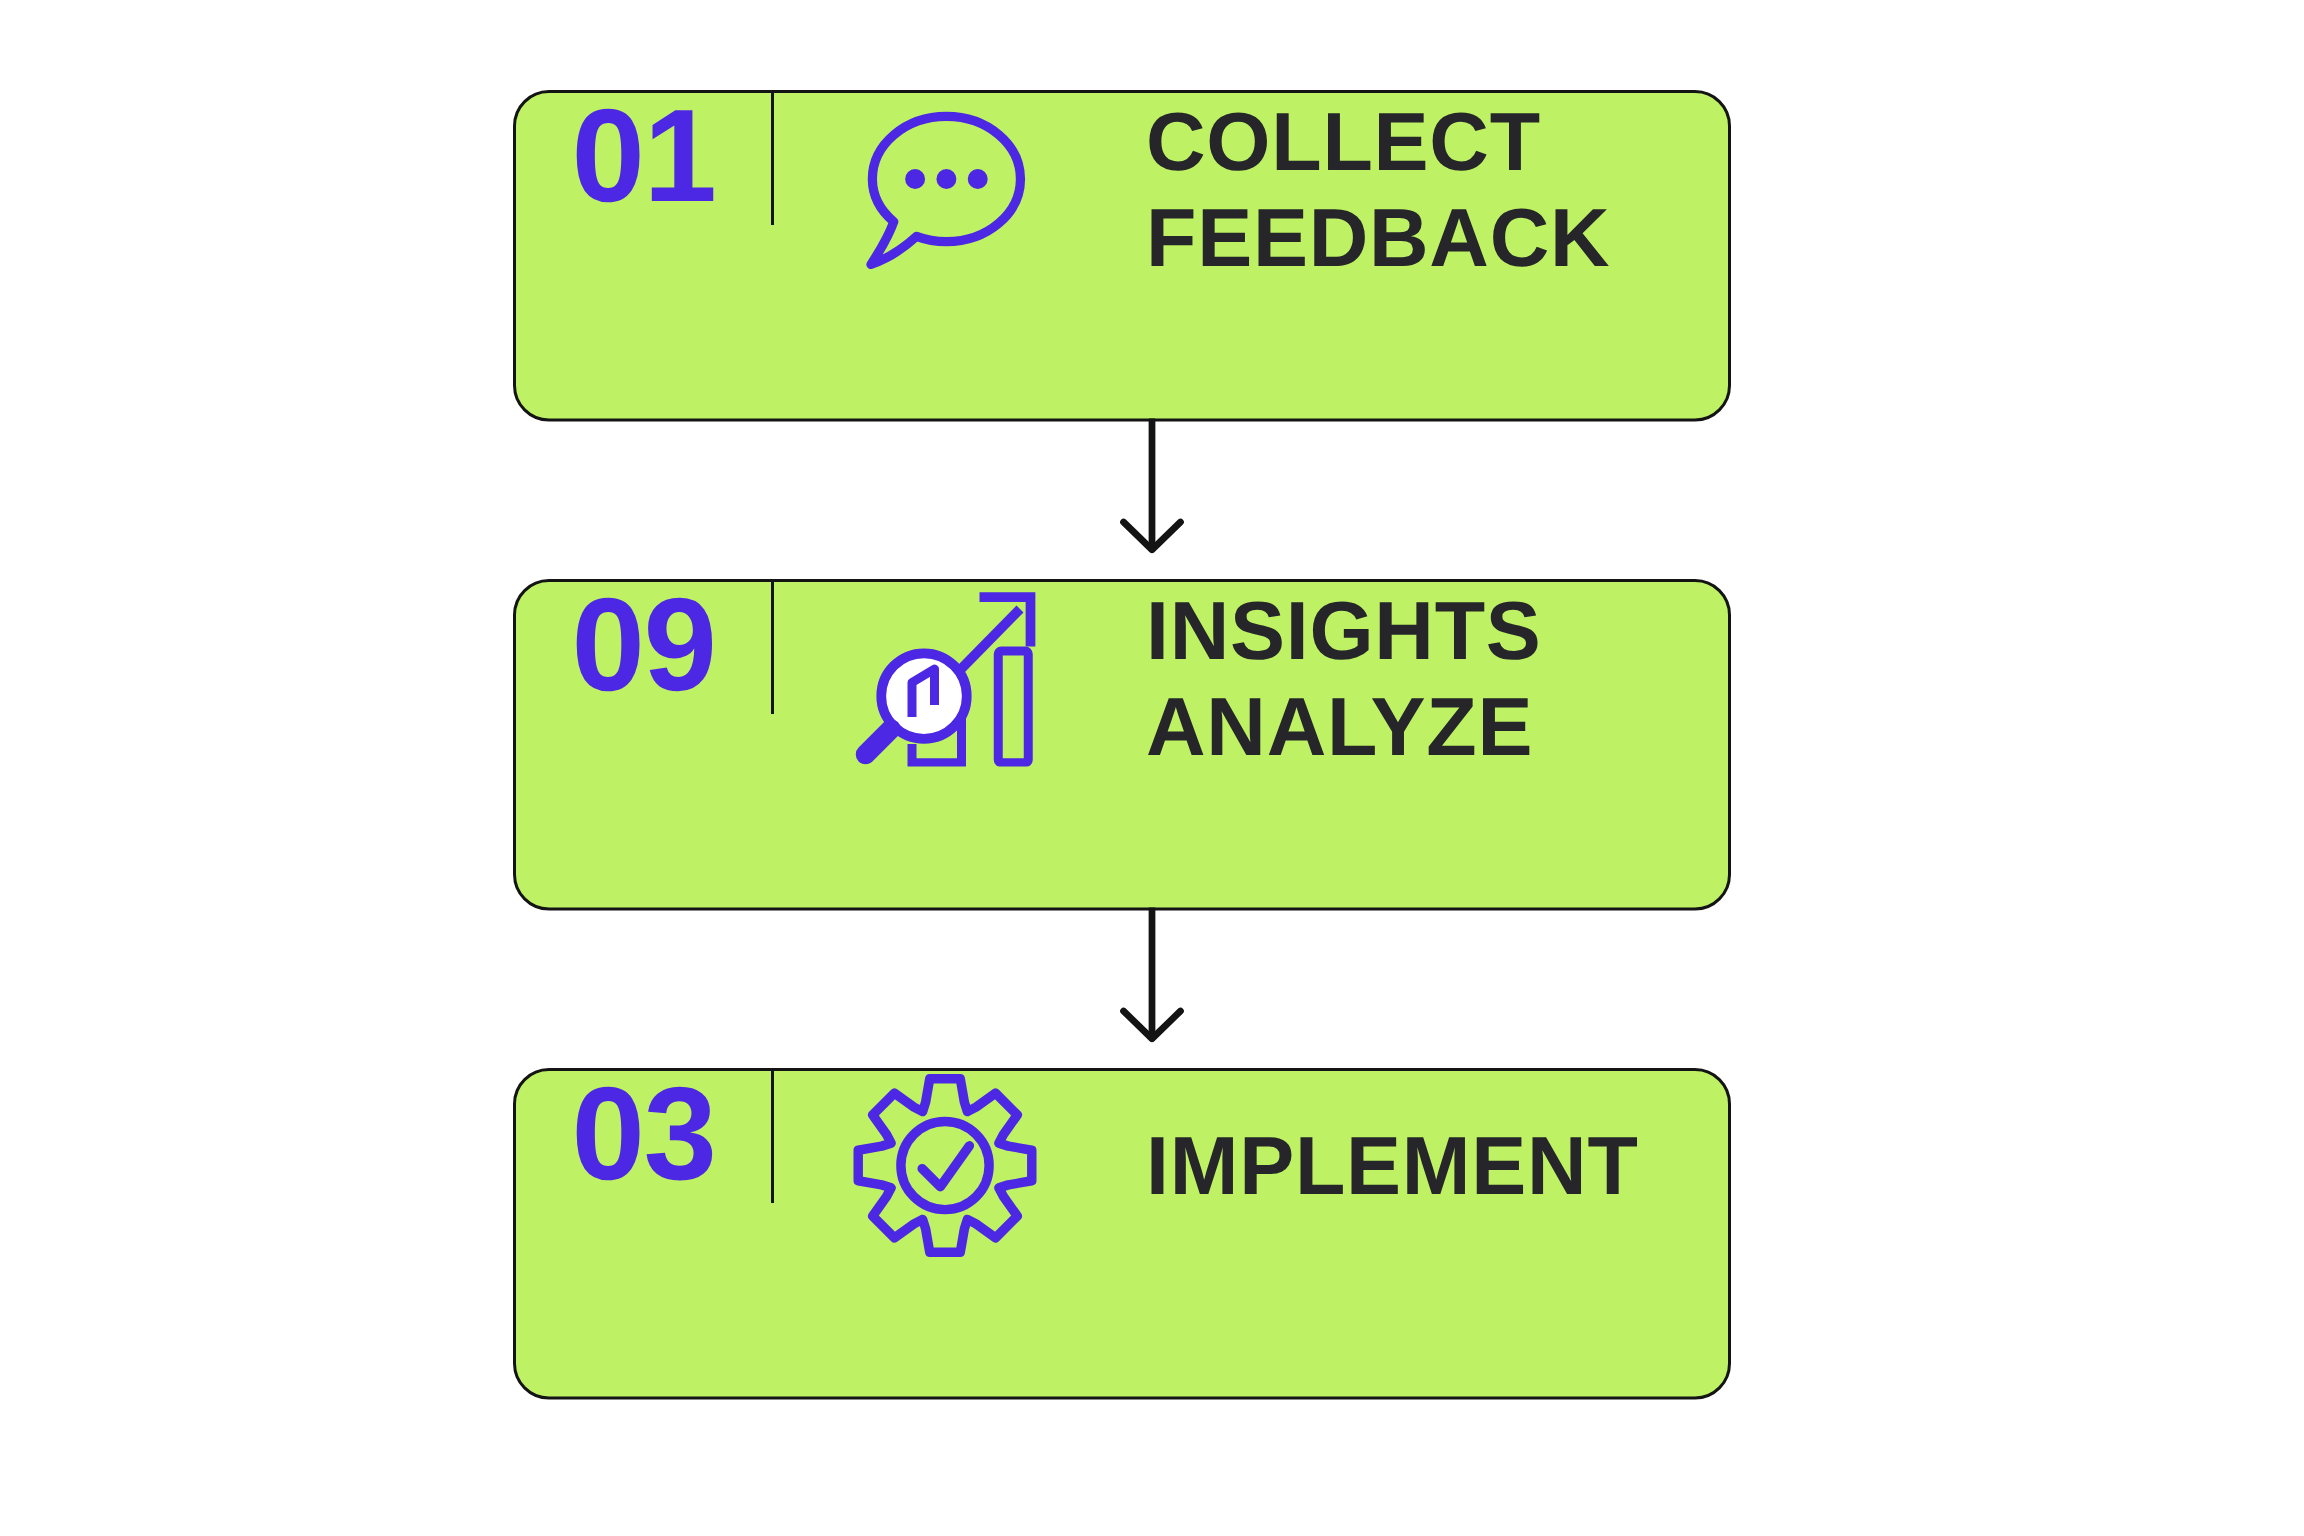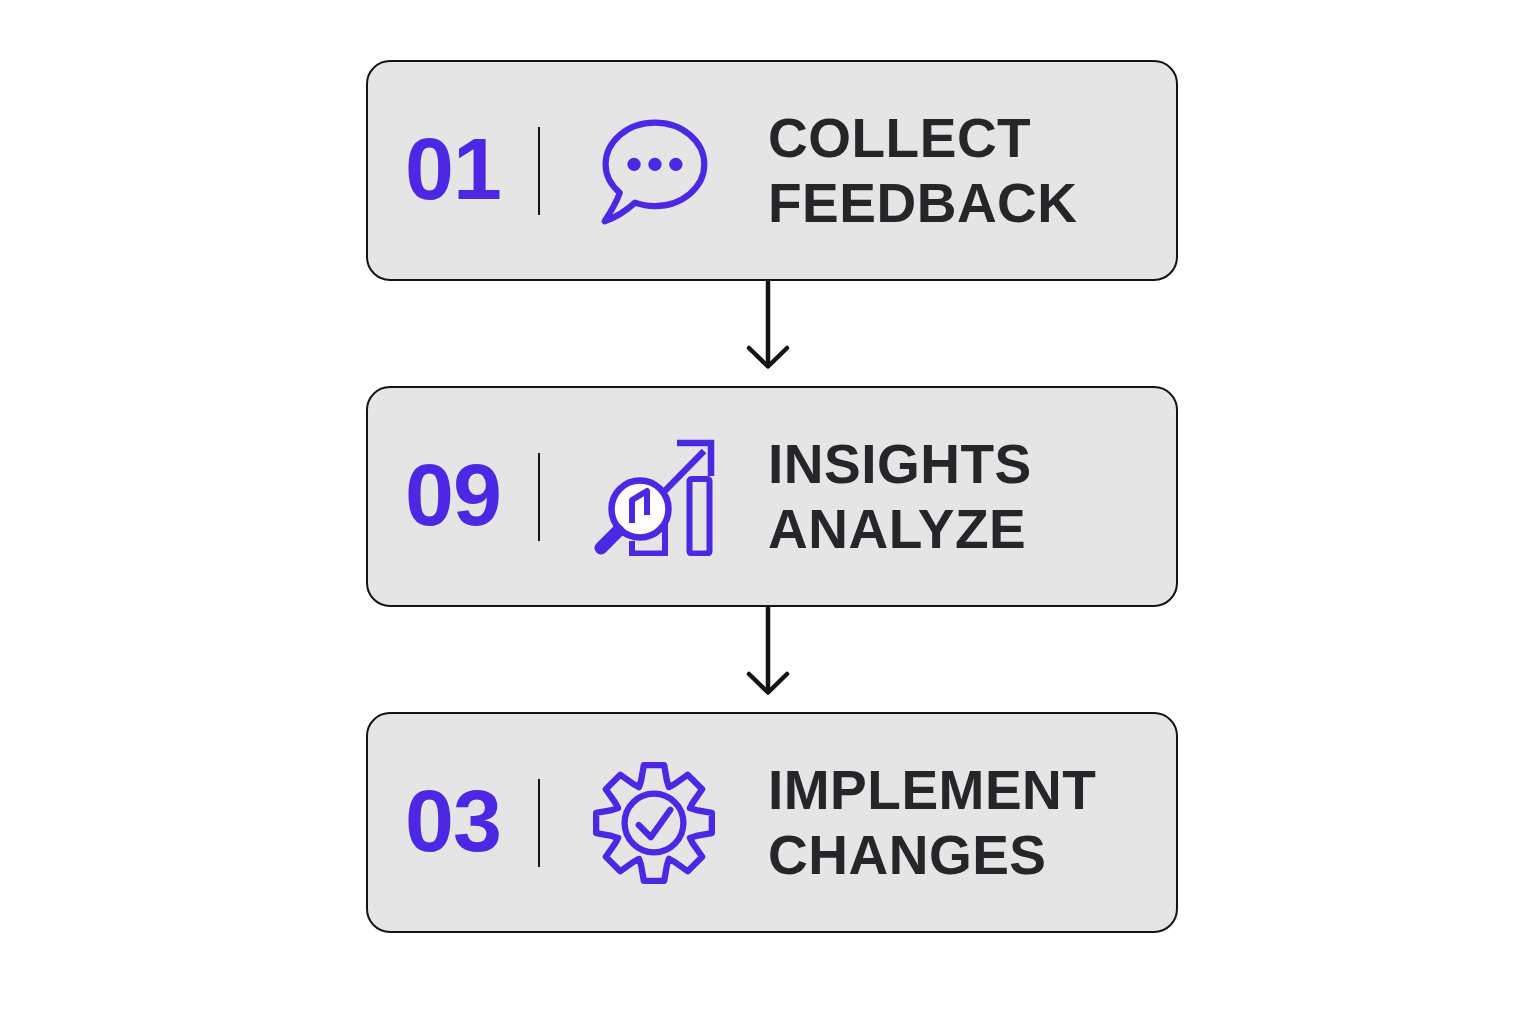--- a/index.html
+++ b/index.html
@@ -10,29 +10,29 @@
   }
   .canvas {
     position: relative;
     width: 1536px;
     height: 1024px;
     background: #ffffff;
     overflow: hidden;
   }
   .step {
     position: absolute;
-    left: 366px;
+    left: 342px;
     width: 812px;
     height: 221px;
     box-sizing: border-box;
     border: 2.5px solid #141414;
     border-radius: 24px;
-    background: #e5e5e5;
+    background: #bef264;
     display: flex;
-    align-items: center;
+    align-items: flex-start;
   }
   .step.s1 { top: 60px; }
   .step.s2 { top: 386px; }
   .step.s3 { top: 712px; }
   .num-cell {
     flex: 0 0 170px;
     border-right: 2.5px solid #141414;
     display: flex;
     align-items: center;
     justify-content: center;
@@ -52,21 +52,21 @@
     padding-left: 48px;
   }
   .icon-wrap {
     flex: 0 0 132px;
     display: flex;
     align-items: center;
     justify-content: center;
   }
   .icon-wrap svg { display: block; }
   .label {
-    margin-left: 48px;
+    margin-left: 68px;
     font-size: 55px;
     font-weight: bold;
     line-height: 1.17;
     letter-spacing: 0.5px;
     color: #26262A;
     text-transform: uppercase;
     white-space: nowrap;
   }
   .label span { display: block; }
   .flow-arrow {
@@ -147,18 +147,17 @@
     <div class="content-cell">
       <div class="icon-wrap">
         <svg width="126" height="126" viewBox="0 0 120 120" fill="none">
           <path d="M47.7,19.8 L50.3,4.9 L69.7,4.9 L72.3,19.8 L74.2,25.8 L79.7,22.9 L92.1,14.1 L105.9,27.9 L97.1,40.3 L94.2,45.8 L100.2,47.7 L115.1,50.3 L115.1,69.7 L100.2,72.3 L94.2,74.2 L97.1,79.7 L105.9,92.1 L92.1,105.9 L79.7,97.1 L74.2,94.2 L72.3,100.2 L69.7,115.1 L50.3,115.1 L47.7,100.2 L45.8,94.2 L40.3,97.1 L27.9,105.9 L14.1,92.1 L22.9,79.7 L25.8,74.2 L19.8,72.3 L4.9,69.7 L4.9,50.3 L19.8,47.7 L25.8,45.8 L22.9,40.3 L14.1,27.9 L27.9,14.1 L40.3,22.9 L45.8,25.8 Z" stroke="#4C28E4" stroke-width="6" stroke-linejoin="round"></path>
           <circle cx="60" cy="60" r="28" stroke="#4C28E4" stroke-width="6"></circle>
           <path d="M45.5,62 L57,73.5 L75.5,47.5" stroke="#4C28E4" stroke-width="6" stroke-linecap="round" stroke-linejoin="round"></path>
         </svg>
       </div>
       <div class="label">
         <span>IMPLEMENT</span>
-        <span>CHANGES</span>
       </div>
     </div>
   </div>
 
 </div>
 
 </body></html>

